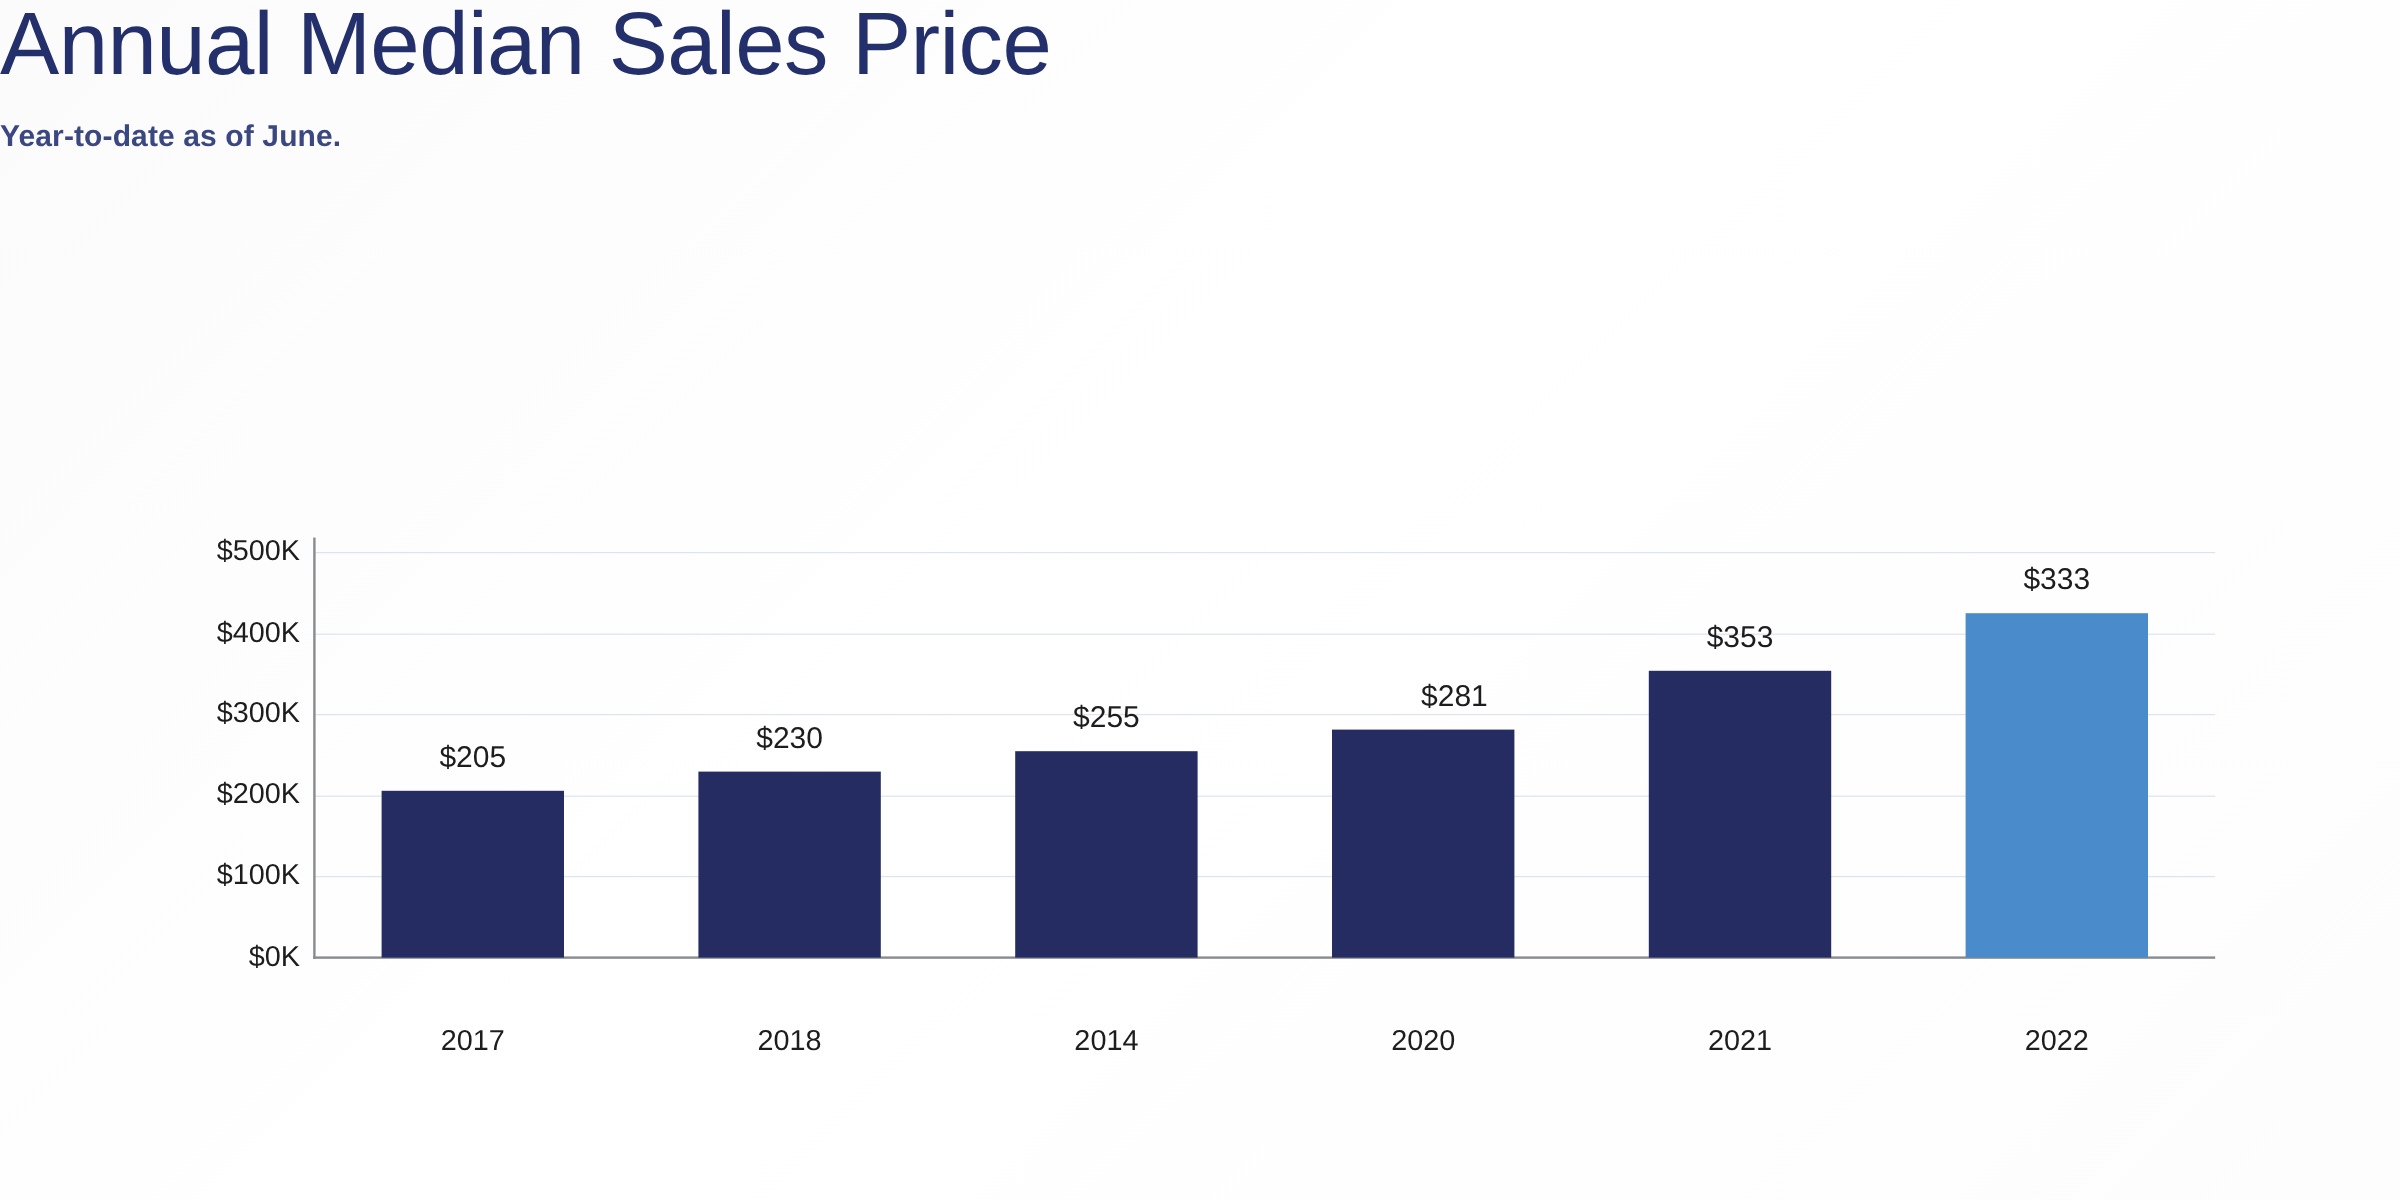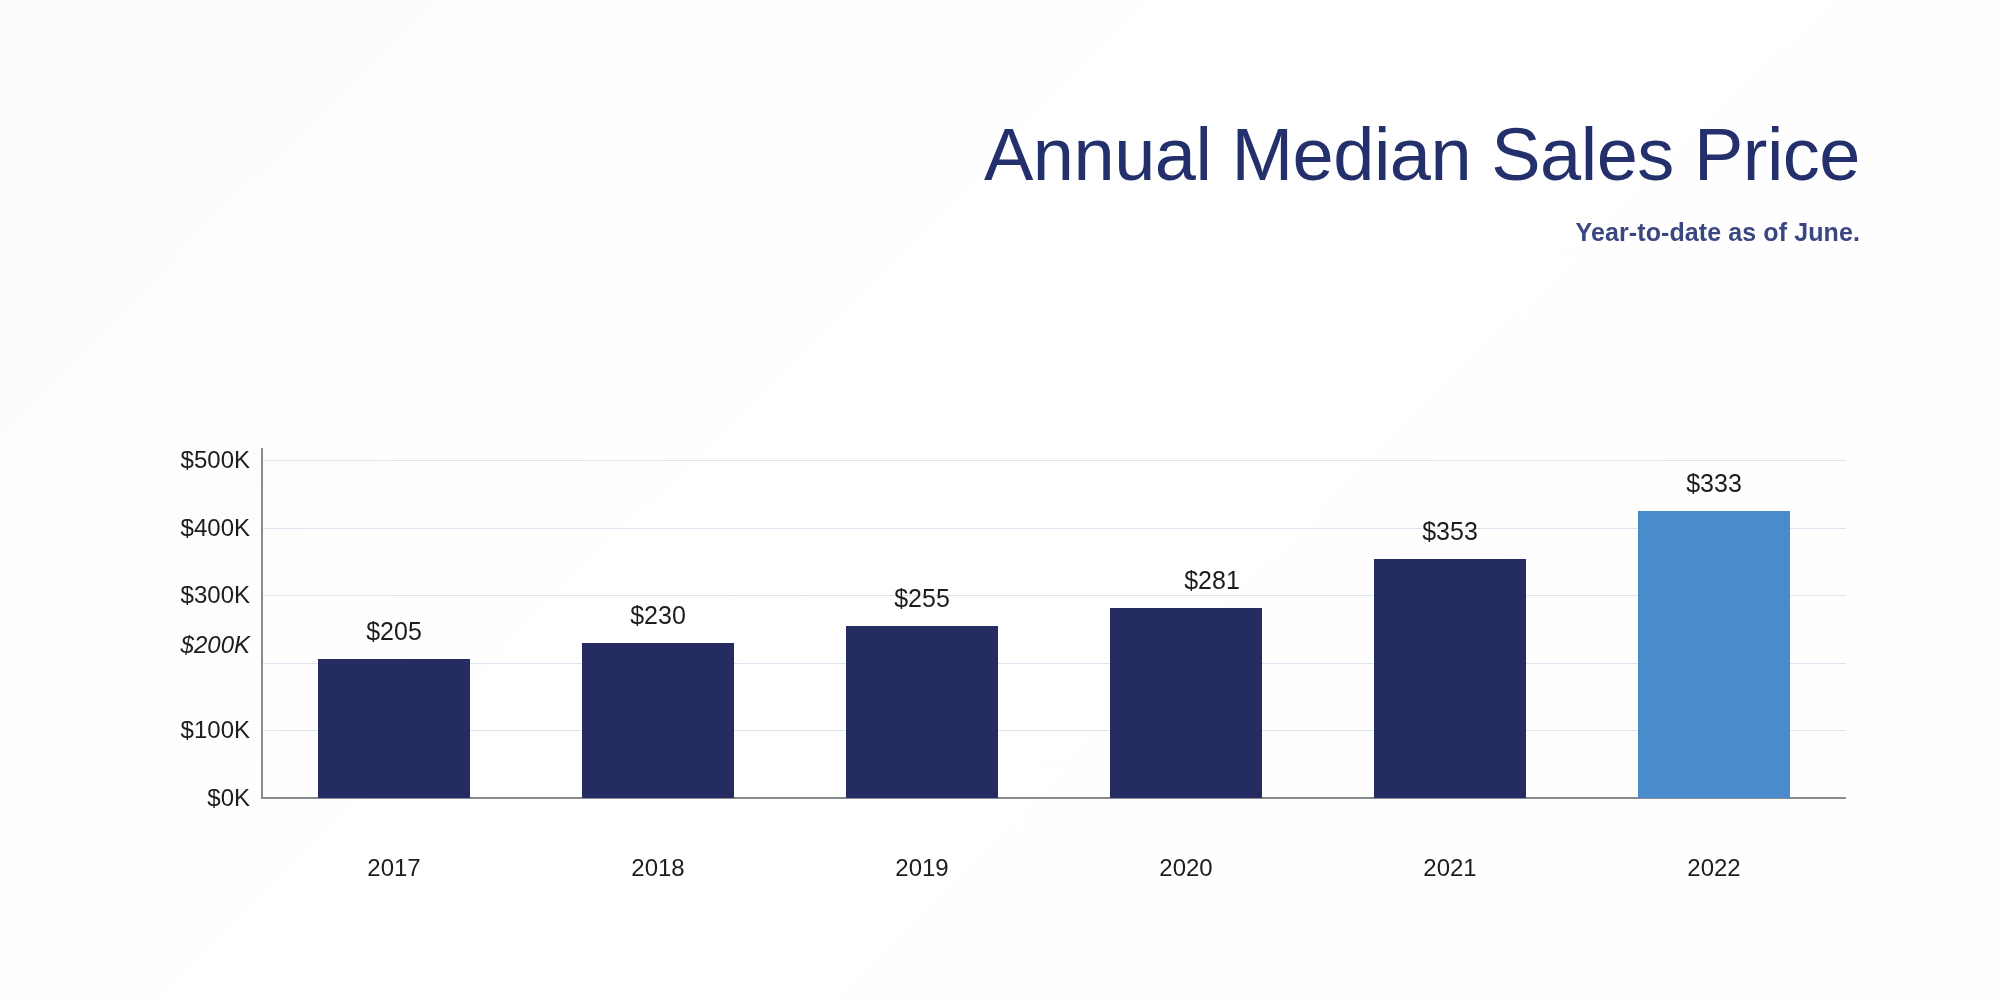--- a/index.html
+++ b/index.html
@@ -19,22 +19,21 @@
     position: absolute;
     inset: 0;
   }
 
   
   .header {
     position: absolute;
     left: 0;
     top: 0;
     width: 1860px;
-    padding-top: 118px;
-    text-align: right;
+    text-align: left;
   }
   .chart-title {
     font-size: 74px;
     font-weight: 400;
     letter-spacing: -0.5px;
     color: #24306b;
     line-height: 1.0;
     white-space: nowrap;
   }
   .chart-subtitle {
@@ -139,21 +138,21 @@
   <div class="header">
     <div class="chart-title">Annual Median Sales Price</div>
     <div class="chart-subtitle">Year-to-date as of June.</div>
   </div>
 
   <div class="plot-area">
 
     <div class="y-labels" id="y-labels">
         <div class="y-tick" style="top: 358px;">$0K</div>
         <div class="y-tick" style="top: 290.4px;">$100K</div>
-        <div class="y-tick" style="top: 205px; font-style: italic;">$200K</div>
+        <div class="y-tick" style="top: 222px;">$200K</div>
         <div class="y-tick" style="top: 155.2px;">$300K</div>
         <div class="y-tick" style="top: 87.6px;">$400K</div>
         <div class="y-tick" style="top: 20px;">$500K</div>
       </div>
 
     <div id="gridlines">
         <div class="gridline" style="top: 730px; background: rgb(221, 228, 239);"></div>
         <div class="gridline" style="top: 663px; background: rgb(221, 228, 239);"></div>
         <div class="gridline" style="top: 595px; background: rgb(221, 228, 239);"></div>
         <div class="gridline" style="top: 528px; background: rgb(221, 228, 239);"></div>
@@ -165,21 +164,21 @@
 
     <div class="bars" id="bars">
         <div class="bar" style="left: 318px; width: 152px; height: 138.58px; background: rgb(37, 44, 98);"></div>
         <div class="bar-value" style="left: 394px; top: 617.42px;">$205</div>
         <div class="x-tick" style="left: 394px;">2017</div>
         <div class="bar" style="left: 582px; width: 152px; height: 155.48px; background: rgb(37, 44, 98);"></div>
         <div class="bar-value" style="left: 658px; top: 600.52px;">$230</div>
         <div class="x-tick" style="left: 658px;">2018</div>
         <div class="bar" style="left: 846px; width: 152px; height: 172.38px; background: rgb(37, 44, 98);"></div>
         <div class="bar-value" style="left: 922px; top: 583.62px;">$255</div>
-        <div class="x-tick" style="left: 922px;">2019</div>
+        <div class="x-tick" style="left: 922px;">2014</div>
         <div class="bar" style="left: 1110px; width: 152px; height: 189.956px; background: rgb(37, 44, 98);"></div>
         <div class="bar-value" style="left: 1186px; top: 566.044px; margin-left: 26px;">$281</div>
         <div class="x-tick" style="left: 1186px;">2020</div>
         <div class="bar" style="left: 1374px; width: 152px; height: 238.628px; background: rgb(37, 44, 98);"></div>
         <div class="bar-value" style="left: 1450px; top: 517.372px;">$353</div>
         <div class="x-tick" style="left: 1450px;">2021</div>
         <div class="bar" style="left: 1638px; width: 152px; height: 287.3px; background: rgb(74, 140, 203);"></div>
         <div class="bar-value" style="left: 1714px; top: 468.7px;">$333</div>
         <div class="x-tick" style="left: 1714px;">2022</div>
       </div>

